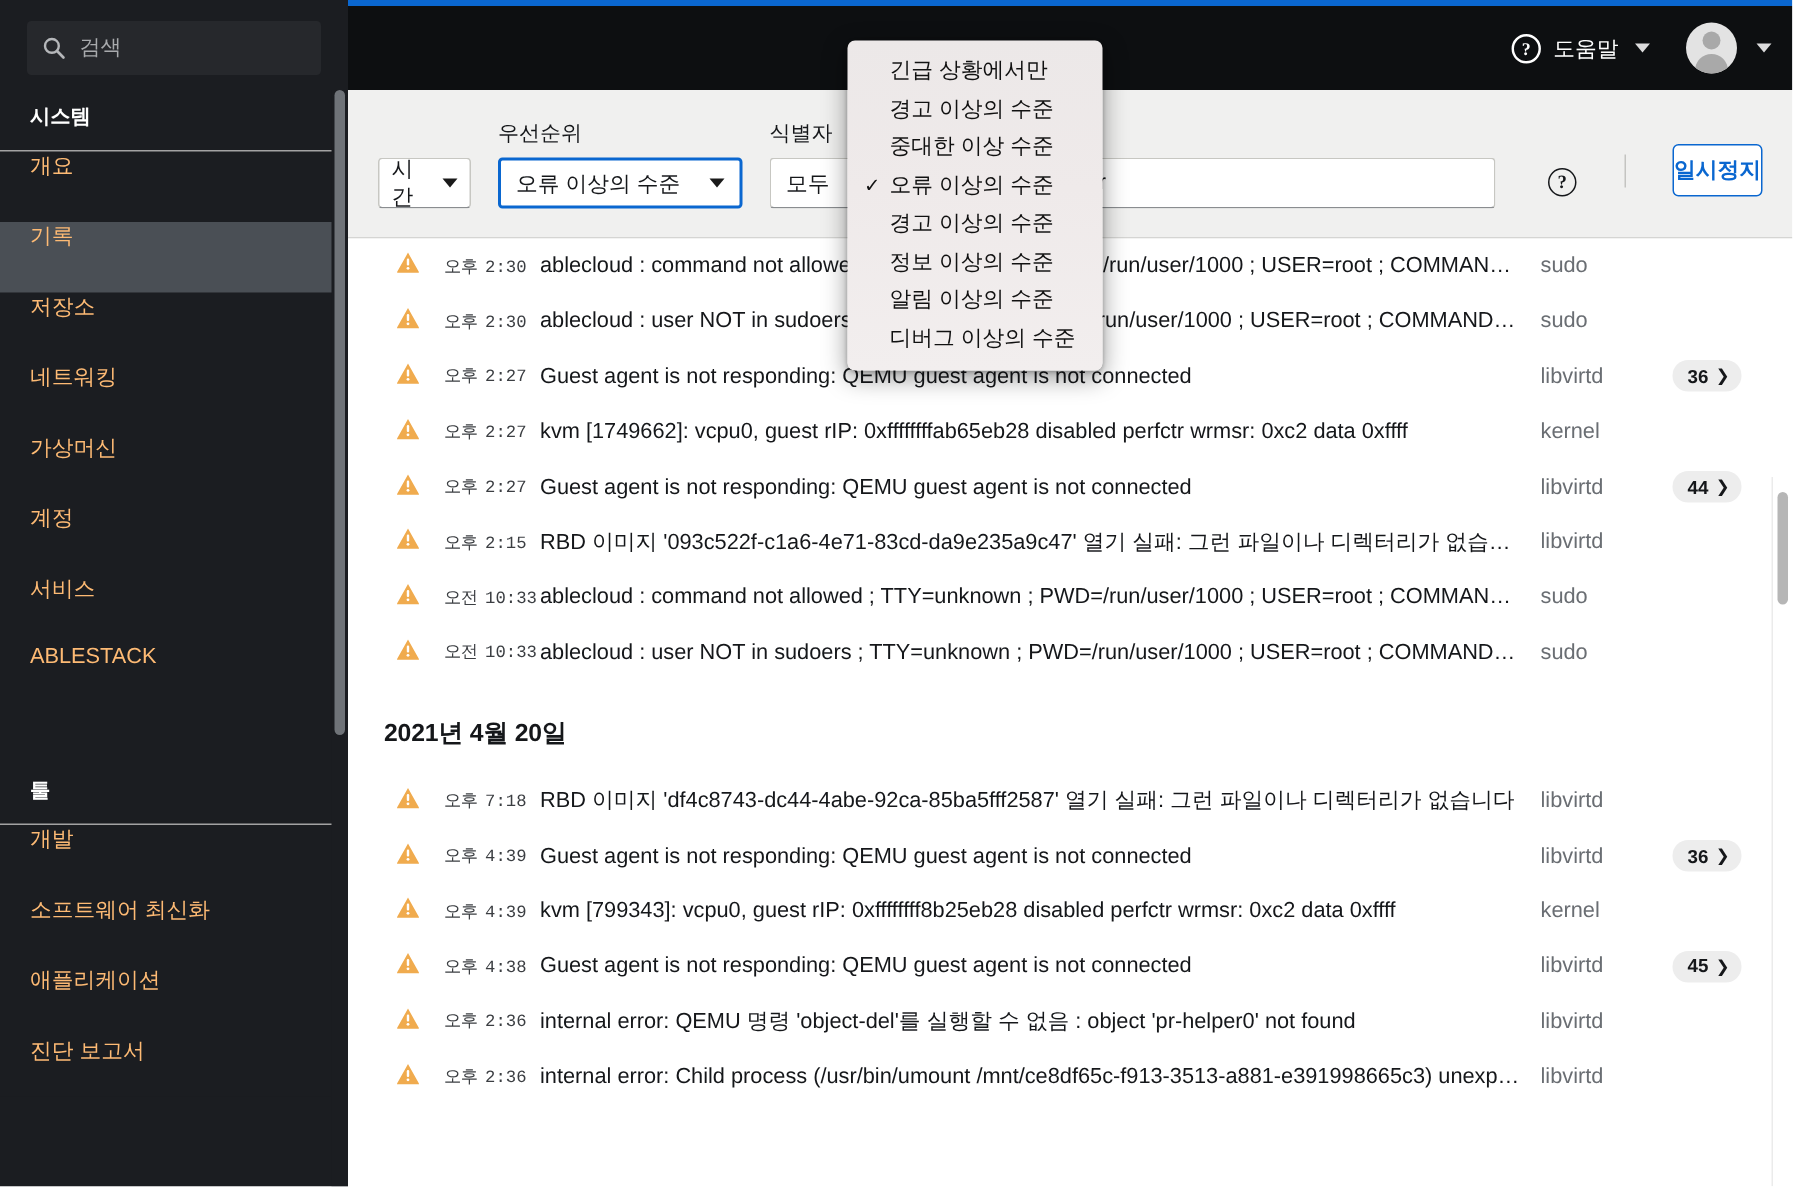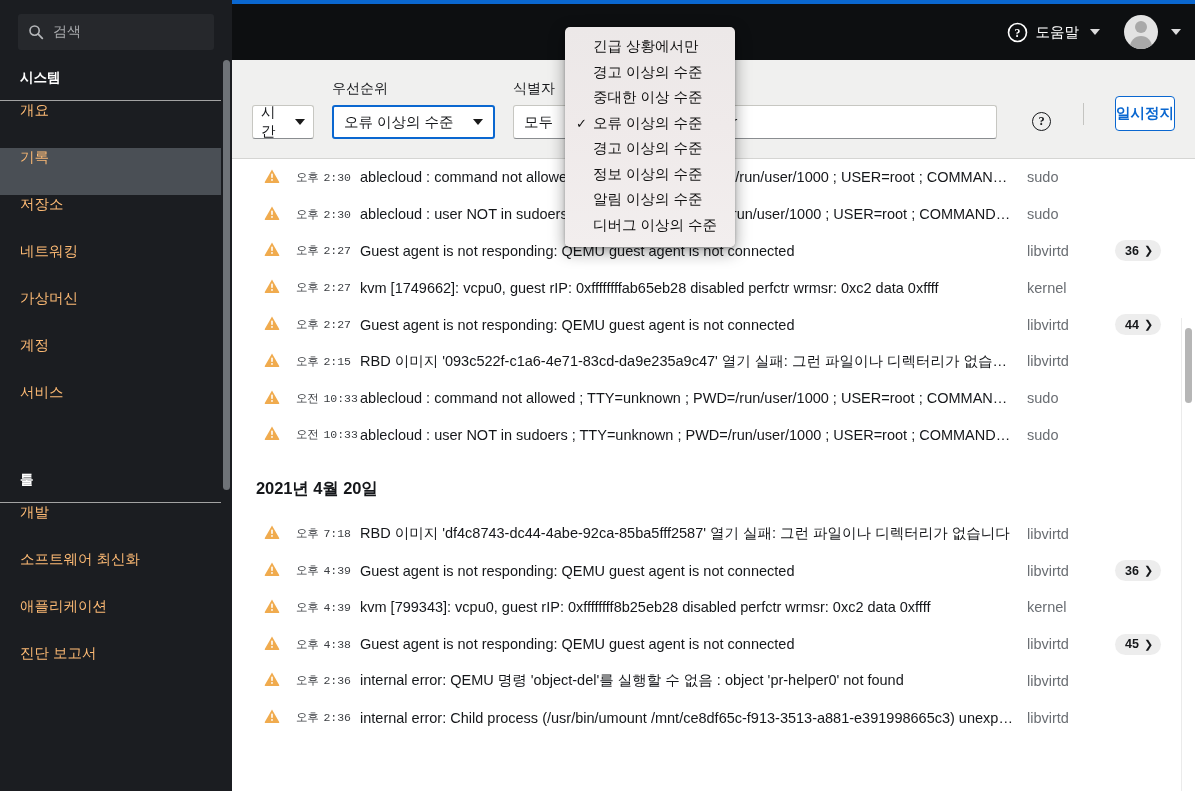--- a/index.html
+++ b/index.html
@@ -280,20 +280,23 @@
         </div>
       <div class="sb-item">
         <span>가상머신</span>
         </div>
       <div class="sb-item">
         <span>계정</span>
         </div>
       <div class="sb-item">
         <span>서비스</span>
         </div>
+      <div class="sb-item">
+        <span>ABLESTACK</span>
+        </div>
 
       <div class="sb-spacer"></div>
       <div class="sb-section">툴</div>
 
       <div class="sb-item">
         <span>개발</span>
         </div>
       <div class="sb-item">
         <span>소프트웨어 최신화</span>
         </div>

